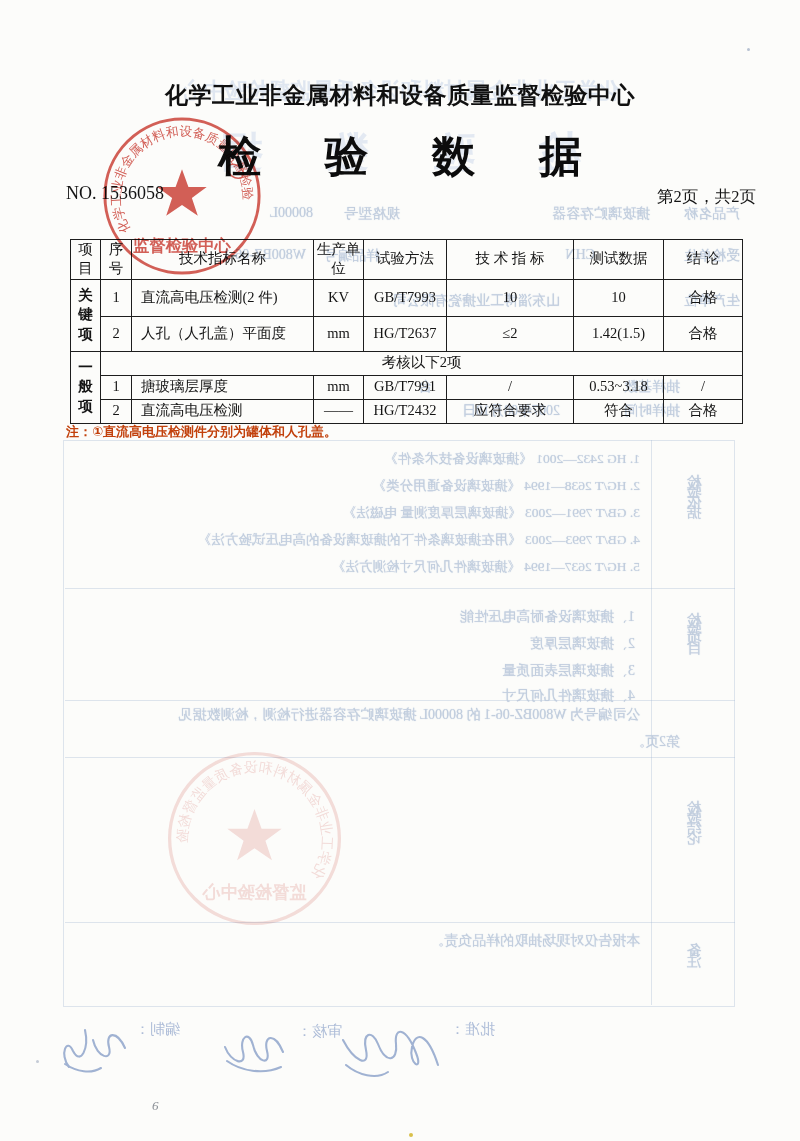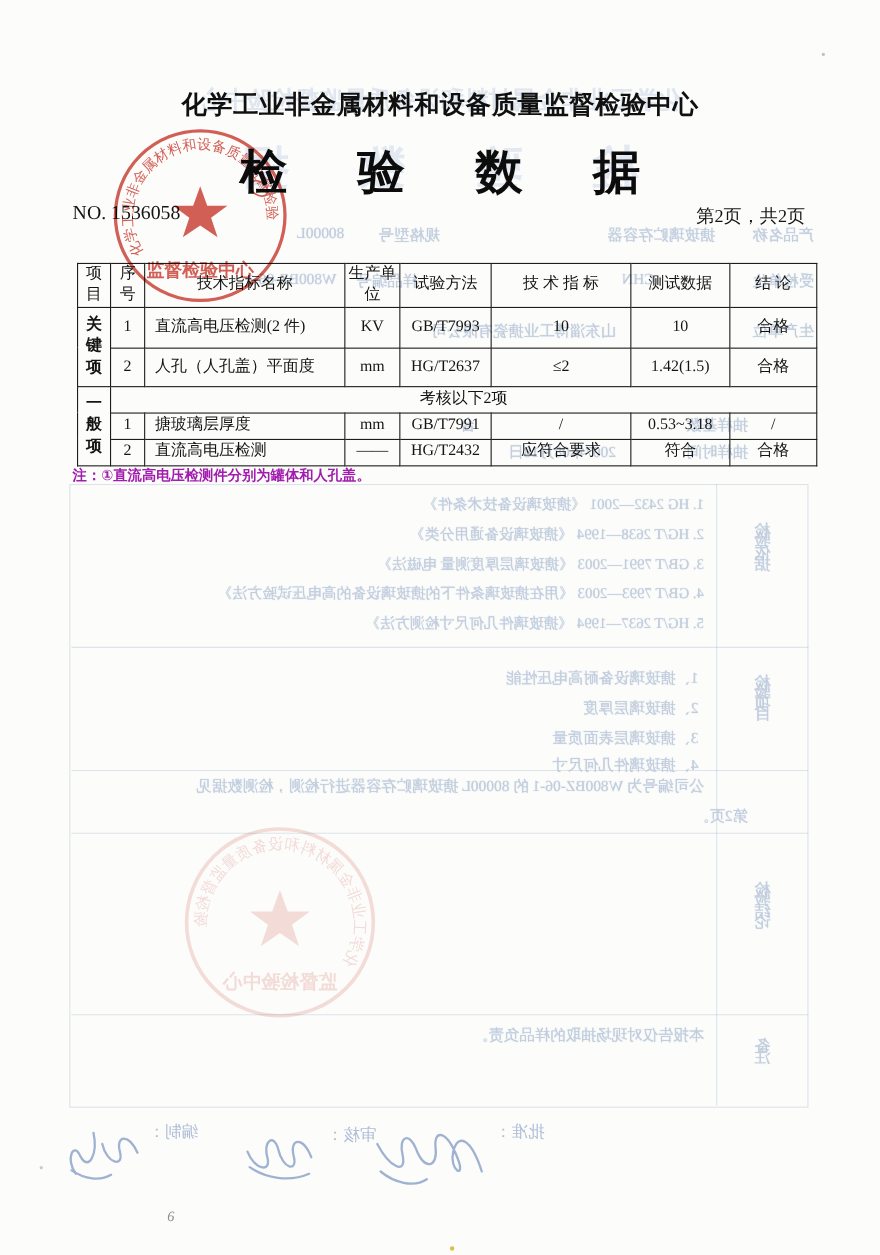--- a/index.html
+++ b/index.html
@@ -34,32 +34,32 @@
   
   .front{position:absolute;left:0;top:0;width:800px;height:1141px;}
   .org-title{position:absolute;left:0;top:80px;width:800px;text-align:center;
     font-family:"Liberation Sans","DejaVu Sans",sans-serif;font-weight:bold;
     font-size:23px;letter-spacing:0.5px;color:#101010;}
   .doc-title{position:absolute;left:0;top:128px;width:800px;display:flex;
     justify-content:center;gap:64px;
     font-family:"Liberation Sans","DejaVu Sans",sans-serif;font-weight:bold;
     font-size:43px;color:#0c0c0c;}
   .report-no{position:absolute;left:66px;top:183px;font-size:18px;}
-  .page-ind{position:absolute;right:68px;top:186px;font-size:16.5px;margin-left:28px;}
+  .page-ind{position:absolute;right:44px;top:186px;font-size:16.5px;margin-left:28px;}
   table.grid{border-collapse:collapse;table-layout:fixed;}
   table.grid td{border:1.7px solid #1d1d1d;text-align:center;vertical-align:middle;
     font-size:14.5px;padding:0 2px;overflow:hidden;background:transparent;
     line-height:1.35;}
   table.grid td.lname{text-align:left;padding-left:9px;}
   .info-tbl{position:absolute;left:70px;top:207px;width:672px;}
   .main-tbl{position:absolute;left:70px;top:238.5px;width:672px;}
   .wrapcell{word-break:break-all;line-height:1.3;}
   .seccell{word-break:break-all;line-height:1.75;font-size:15px;font-weight:bold;}
   .note-line{position:absolute;left:66px;top:423px;font-size:13px;font-weight:bold;
-    font-family:"Liberation Sans","DejaVu Sans",sans-serif;color:#a21caf;}
+    font-family:"Liberation Sans","DejaVu Sans",sans-serif;color:#c2410c;}
   .stamp-svg{position:absolute;mix-blend-mode:multiply;}
   .stamp-front{left:98px;top:112px;opacity:.88;}
   .stamp-bleed{left:453px;top:746px;opacity:.26;}
   .corner-mark{position:absolute;left:152px;top:1098px;font-size:13px;color:#8a8f96;
     font-style:italic;}
   .speck{position:absolute;border-radius:50%;}
 </style>
 </head>
 <body>
 

